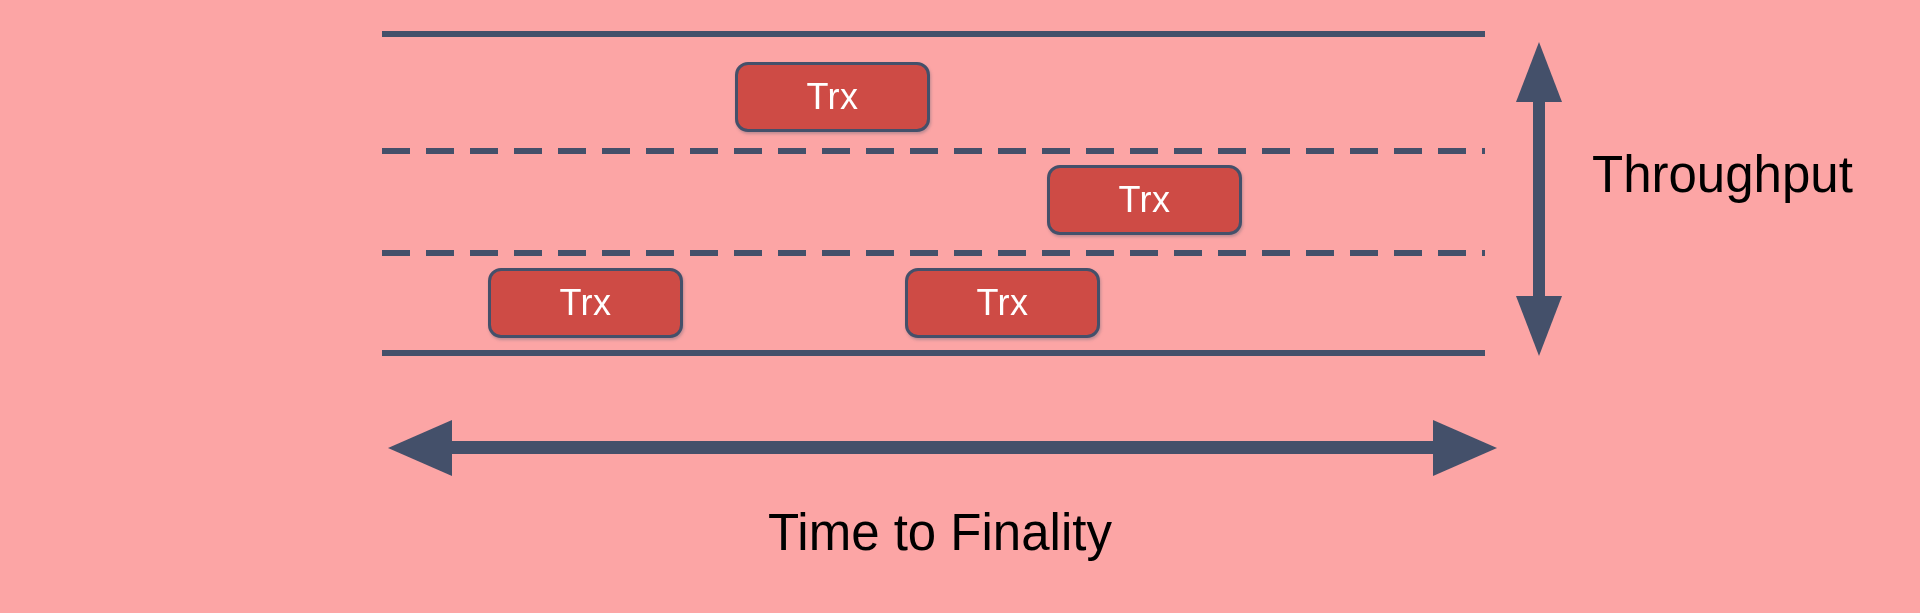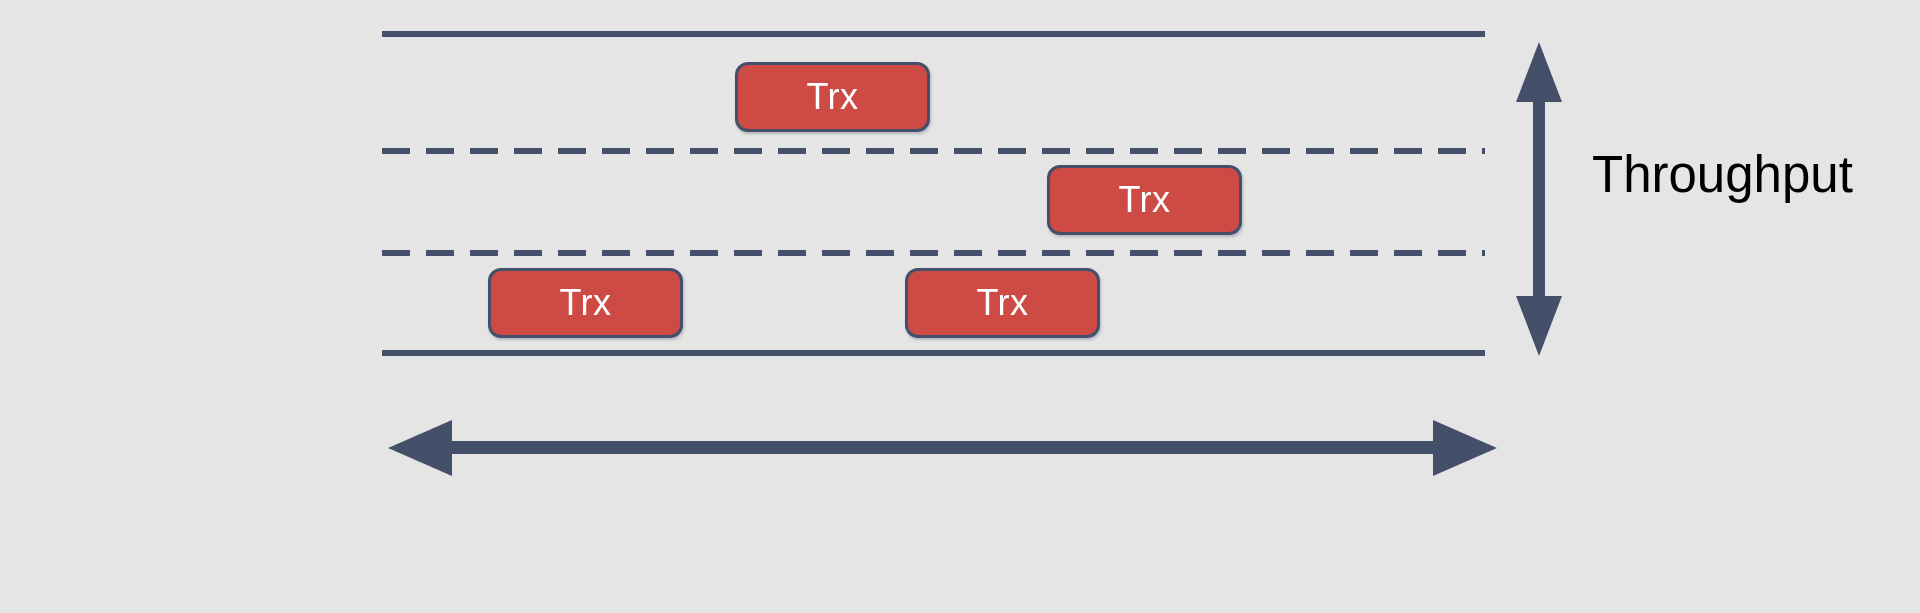--- a/index.html
+++ b/index.html
@@ -11,21 +11,21 @@
   body {
     width: 1920px;
     height: 613px;
     font-family: "Liberation Sans", sans-serif;
     overflow: hidden;
   }
   #diagram-root {
     position: relative;
     width: 1920px;
     height: 613px;
-    background: #e5e5e5;
+    background: #fca5a5;
   }
 
   
   .lane-line {
     position: absolute;
     left: 382px;
     width: 1103px;
     height: 6px;
   }
   .lane-line.solid {
@@ -140,14 +140,15 @@
   <div id="finality-arrow">
     <svg width="1125" height="72" viewBox="0 0 1125 72" xmlns="http://www.w3.org/2000/svg">
       <polygon points="8,36 72,8 72,64" fill="#44506A"></polygon>
       <rect x="68" y="29" width="990" height="13" fill="#44506A"></rect>
       <polygon points="1117,36 1053,8 1053,64" fill="#44506A"></polygon>
     </svg>
   </div>
 
   <div class="axis-caption" id="throughput-caption">Throughput</div>
 
+  <div class="axis-caption" id="finality-caption">Time to Finality</div>
 
 </div>
 
 </body></html>

